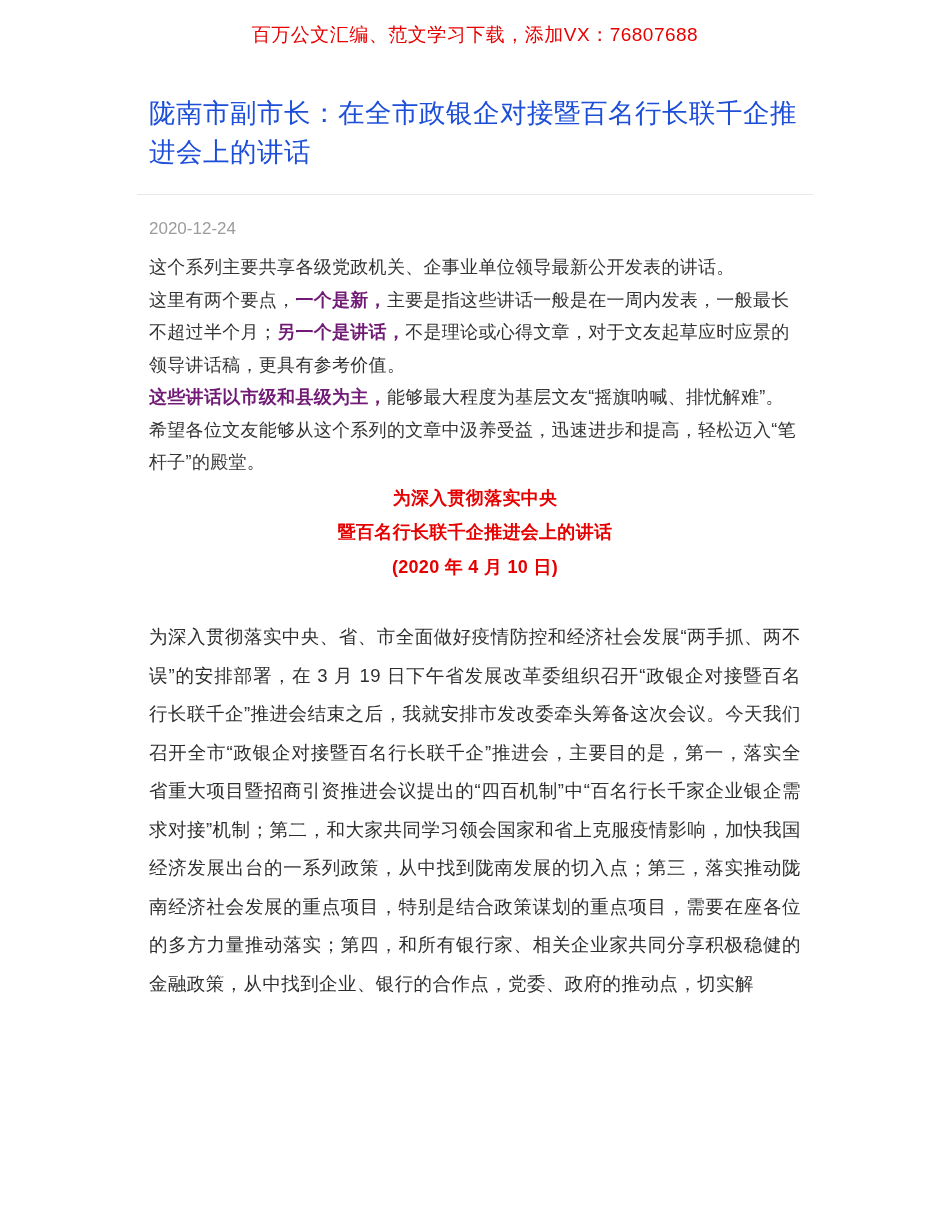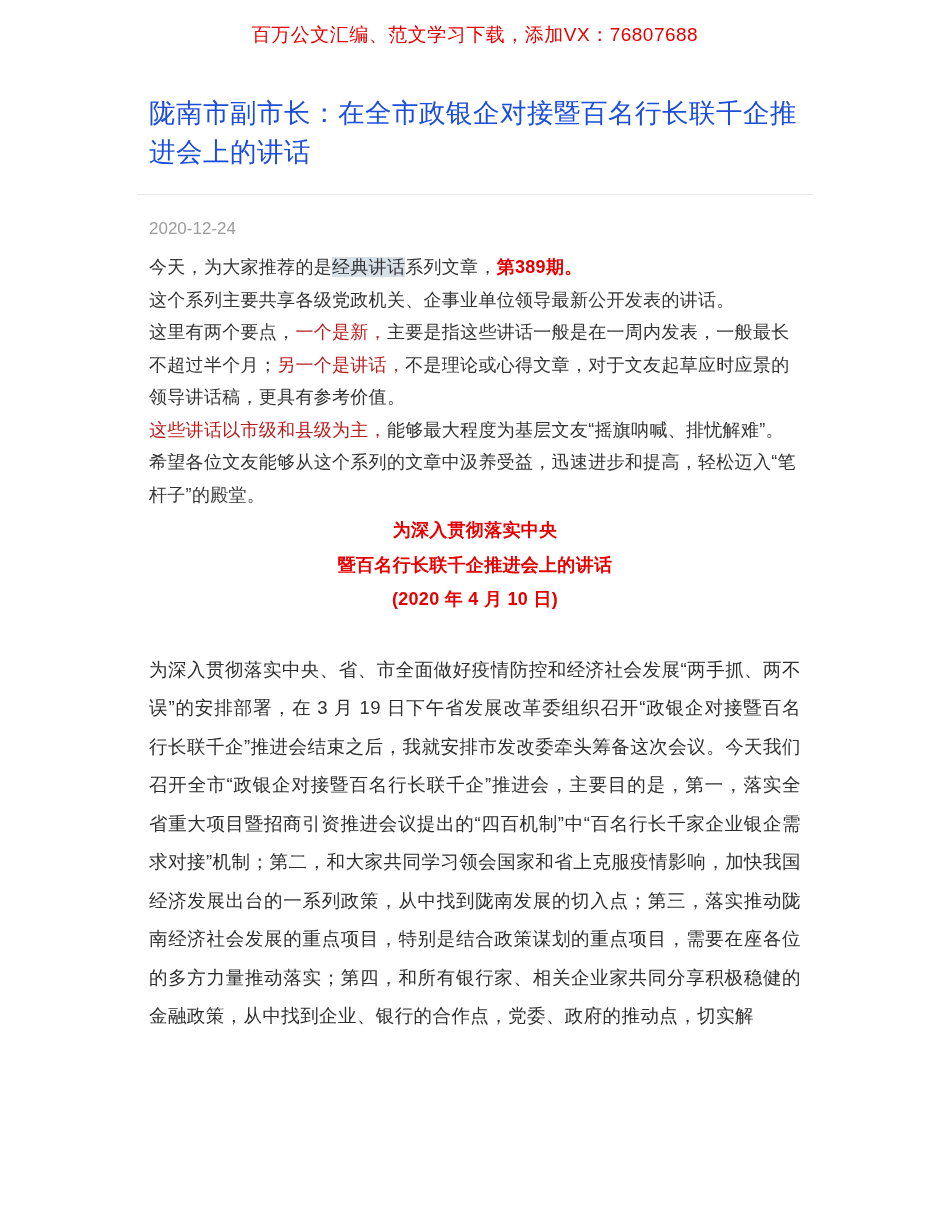--- a/index.html
+++ b/index.html
@@ -49,21 +49,21 @@
   .intro {
     margin-top: 12px;
     font-size: 18px;
     line-height: 32.5px;
     color: #333333;
     letter-spacing: 0.3px;
   }
   .intro p { margin: 0; }
 
   .hl { background: #d8e0e8; }
-  .bold { font-weight: normal; color: #b91c1c; }
+  .bold { font-weight: bold; color: #701a75; }
   .red-bold { color: #e60000; font-weight: bold; }
 
   .center-block { text-align: center; margin-top: 2px; }
   .center-block p {
     font-size: 18px;
     line-height: 34.5px;
     color: #e60000;
     font-weight: bold;
     letter-spacing: 0.3px;
   }
@@ -88,21 +88,20 @@
 
   <div class="content">
 
     <h1 class="title">陇南市副市长：在全市政银企对接暨百名行长联千企推进会上的讲话</h1>
 
     <hr class="divider">
 
     <div class="date">2020-12-24</div>
 
     <div class="intro">
-      <p><span>今天，为大家推荐的是</span><span class="hl">经典讲话</span><span>系列文章，</span><span class="red-bold">第389期。</span></p>
       <p><span>这个系列主要共享各级党政机关、企事业单位领导最新公开发表的讲话。</span></p>
       <p><span>这里有两个要点，</span><span class="bold">一个是新，</span><span>主要是指这些讲话一般是在一周内发表，一般最长不超过半个月；</span><span class="bold">另一个是讲话，</span><span>不是理论或心得文章，对于文友起草应时应景的领导讲话稿，更具有参考价值。</span></p>
       <p><span class="bold">这些讲话以市级和县级为主，</span><span>能够最大程度为基层文友“摇旗呐喊、排忧解难”。希望各位文友能够从这个系列的文章中汲养受益，迅速进步和提高，轻松迈入“笔杆子”的殿堂。</span></p>
     </div>
 
     <div class="center-block">
       <p>为深入贯彻落实中央</p>
       <p>暨百名行长联千企推进会上的讲话</p>
       <p>(2020 年 4 月 10 日)</p>
     </div>

